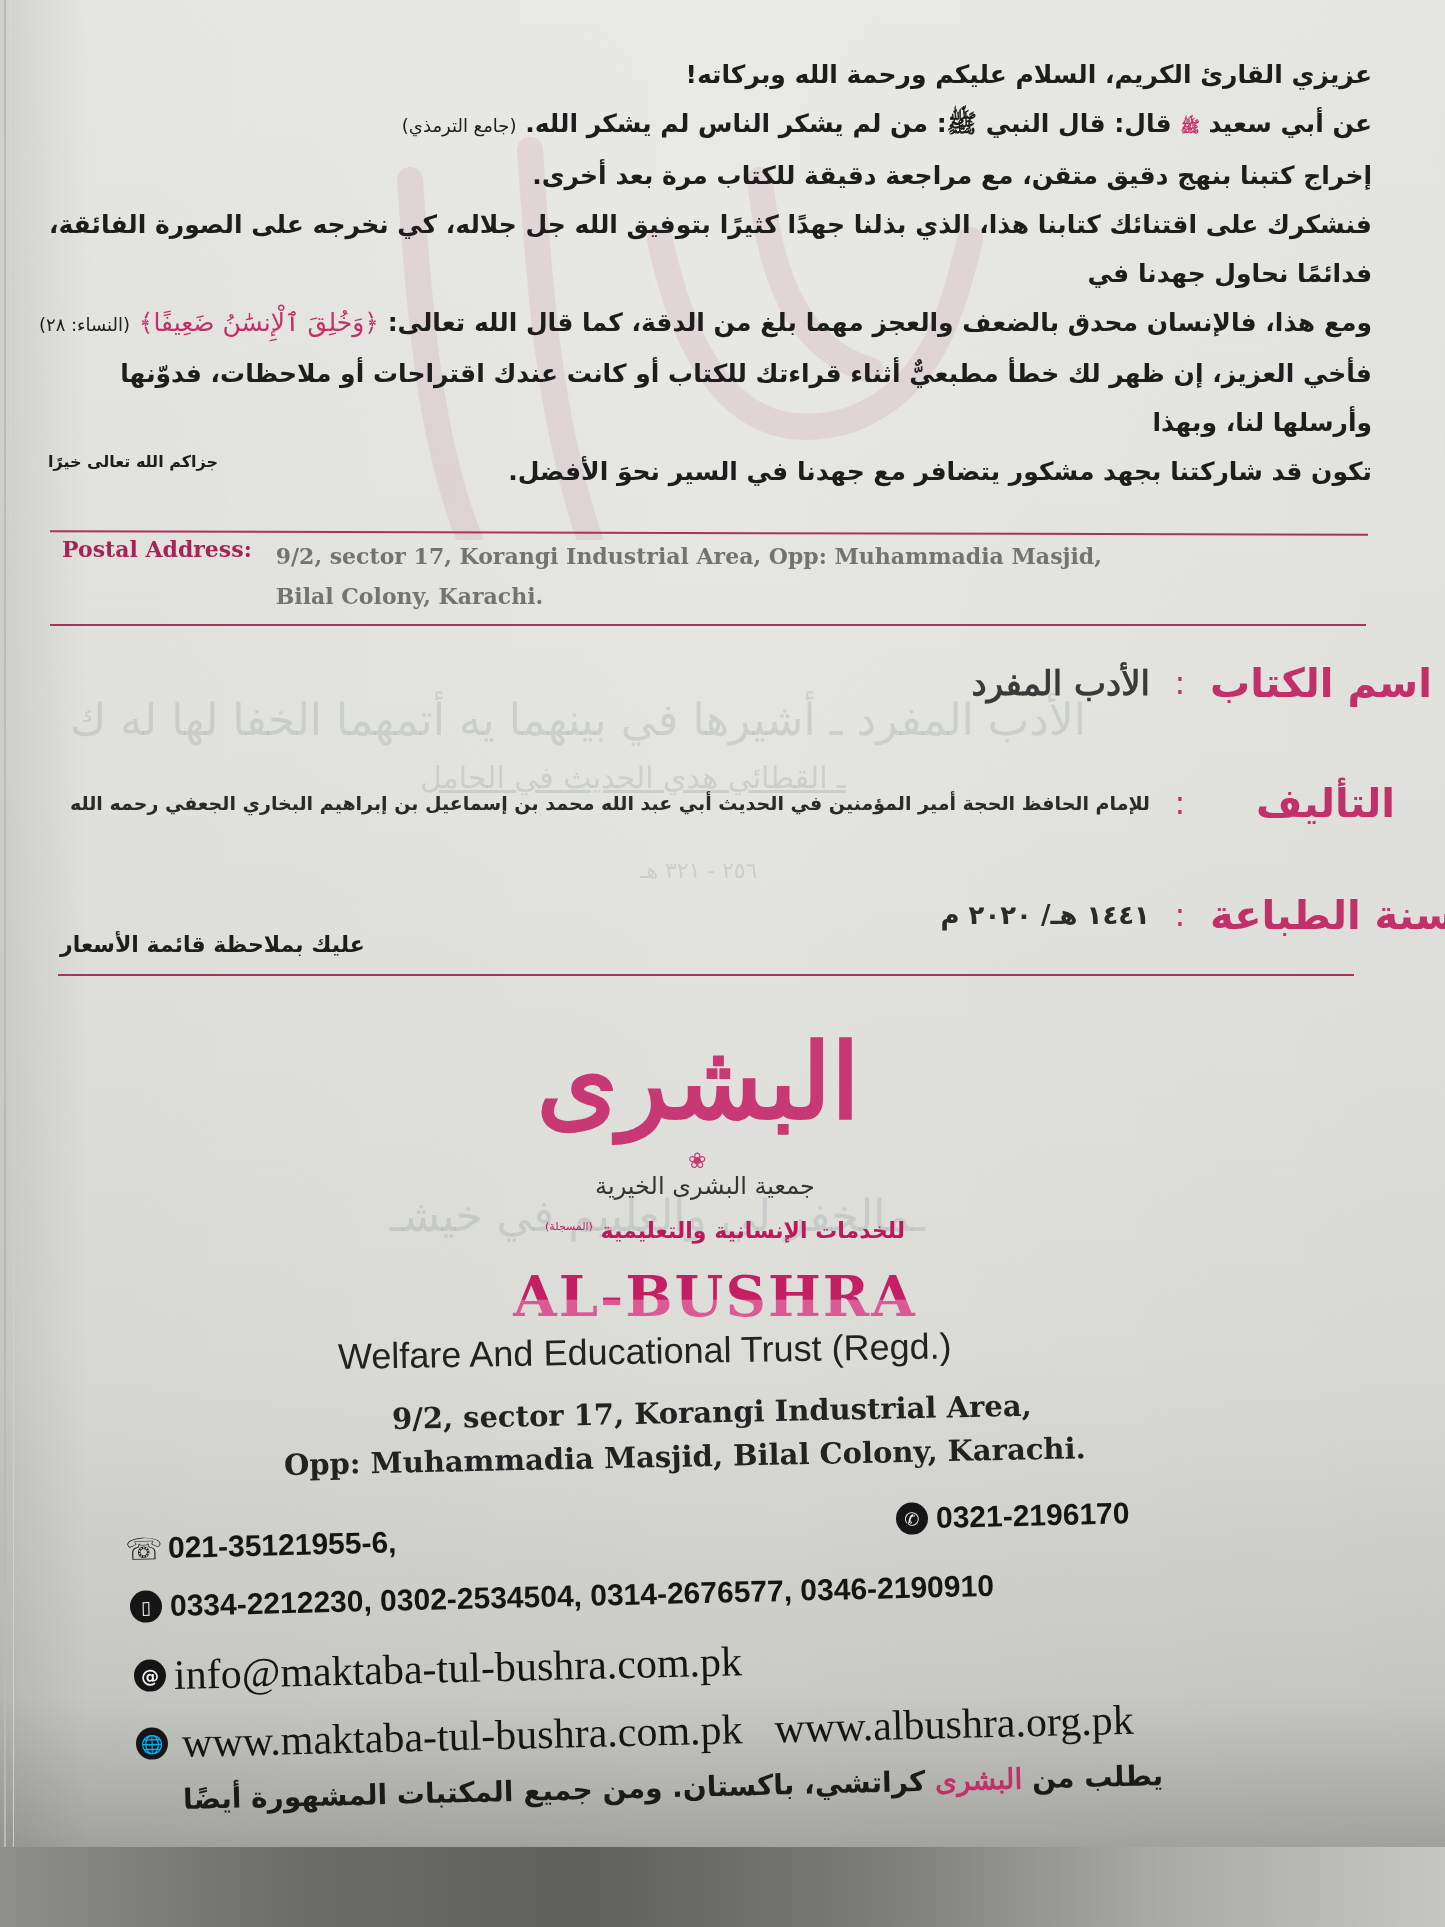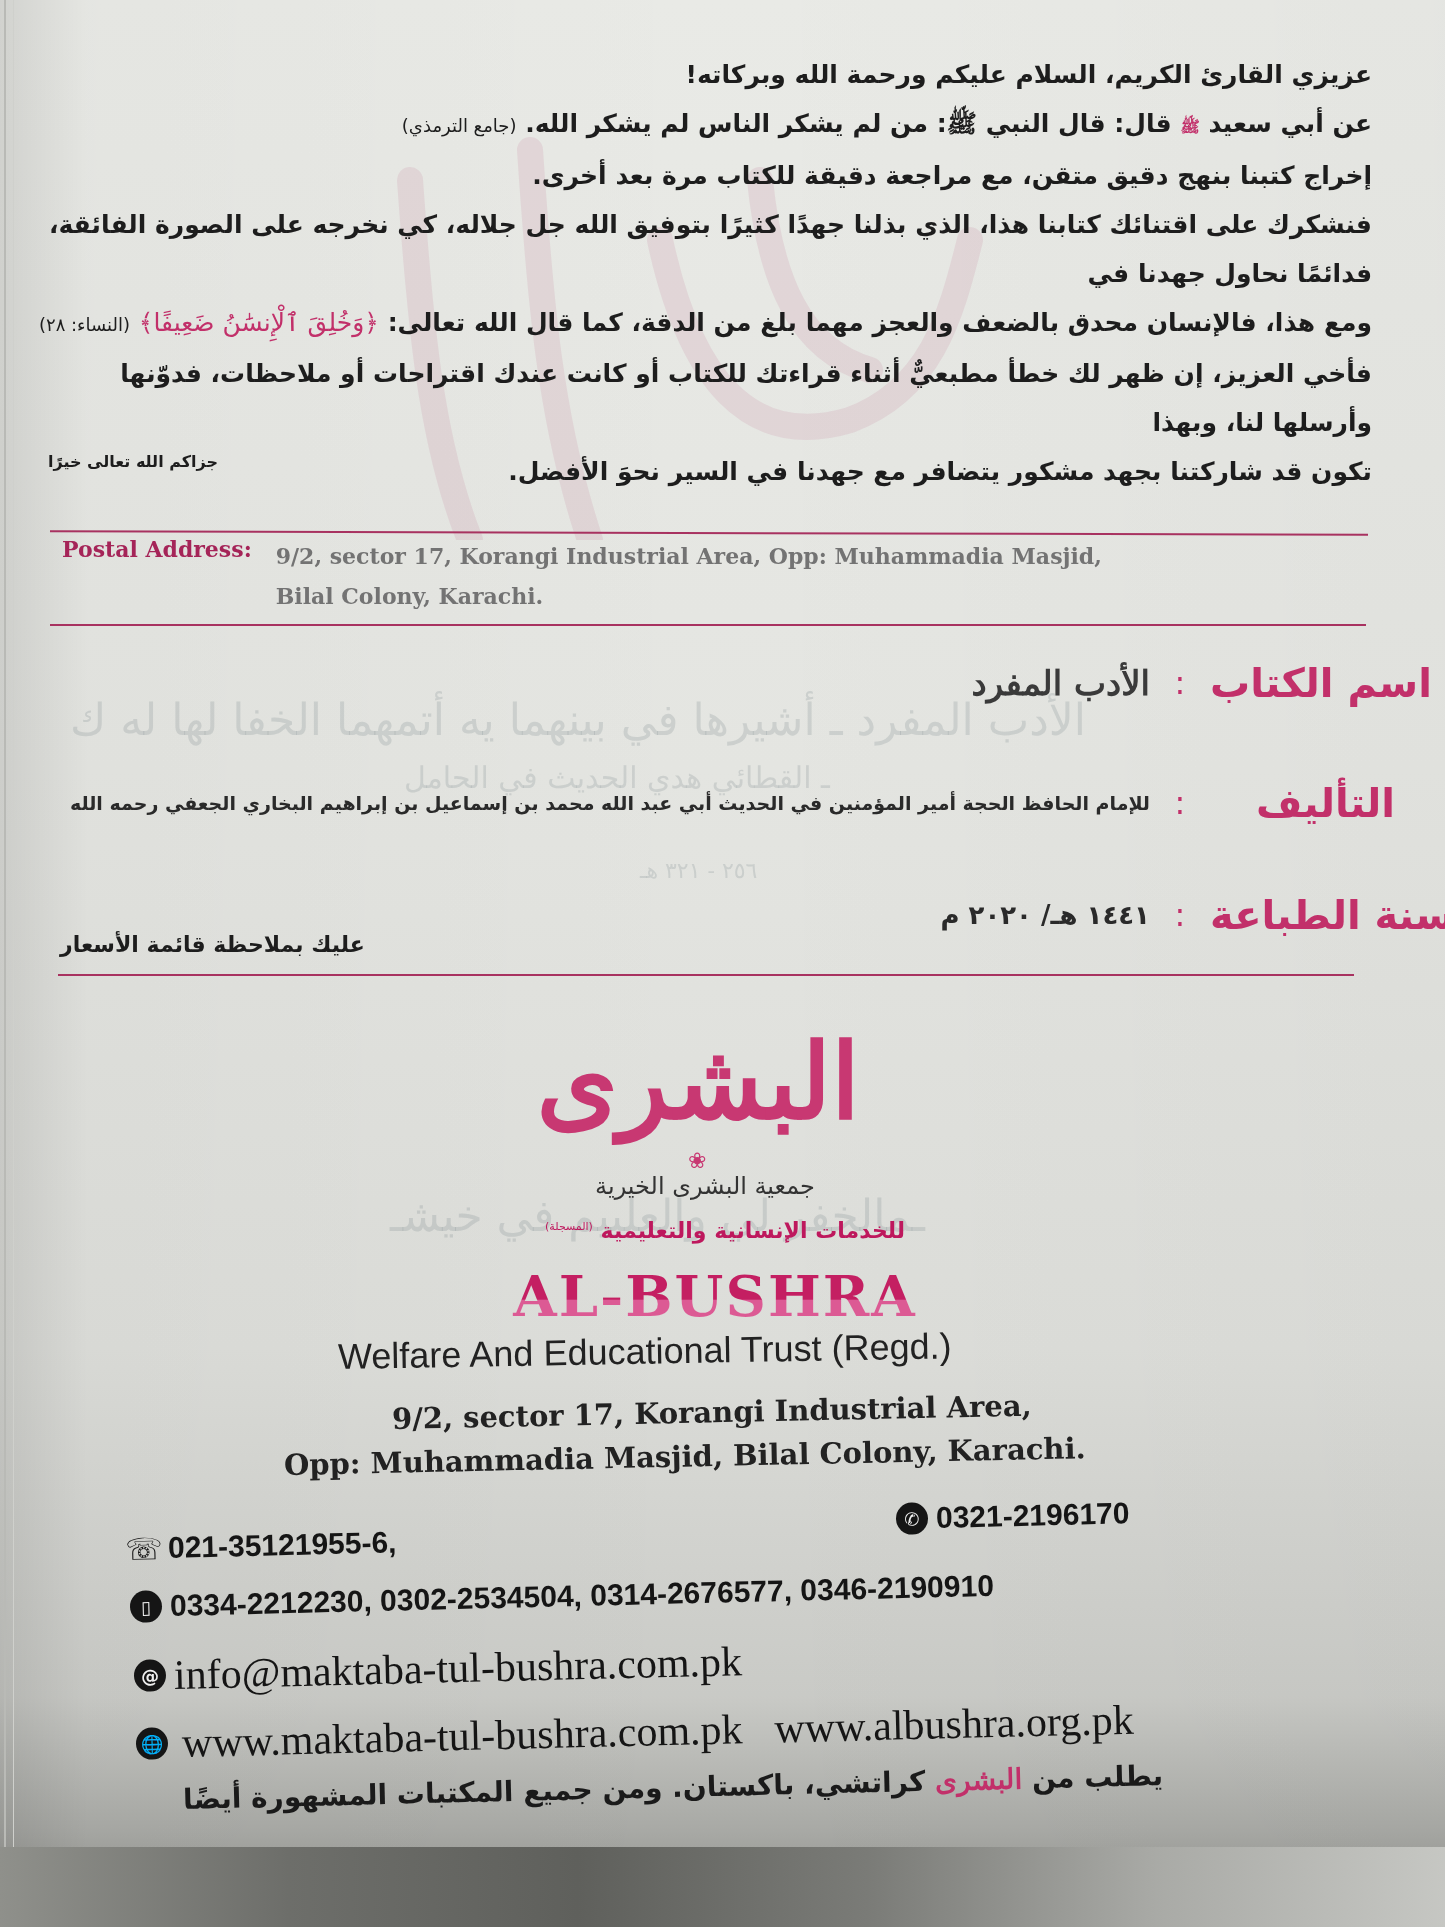--- a/index.html
+++ b/index.html
@@ -98,21 +98,21 @@
 <svg class="watermark" viewBox="0 0 700 420">
   <g fill="none" stroke="rgba(190,120,150,0.16)" stroke-width="26" stroke-linecap="round">
     <path d="M80 60 C 90 200, 100 320, 140 420"></path>
     <path d="M200 30 C 210 180, 220 300, 260 420"></path>
     <path d="M330 120 C 360 260, 420 330, 520 300 C 600 270, 620 200, 640 120"></path>
     <path d="M430 60 C 440 160, 470 230, 540 250"></path>
   </g>
 </svg>
 
 <div class="ghost-text" style="left:70px; top:650px; font-size:44px;margin-top:44px;">الأدب المفرد ـ أشيرها في بينهما يه أتمهما الخفا لها له ك</div>
-<div class="ghost-text" style="left:404px; top:760px; font-size:30px;">ـ القطائي هدي الحديث في الحامل</div>
+<div class="ghost-text" style="left:420px; top:760px; font-size:30px;text-decoration:underline;">ـ القطائي هدي الحديث في الحامل</div>
 <div class="ghost-text" style="left:640px; top:858px; font-size:22px;">٢٥٦ - ٣٢١ هـ</div>
 <div class="ghost-text" style="left:390px; top:1190px; font-size:44px;text-align:right;">ـمالخفر لي والعلييم في خيشـ</div>
 
 <div class="intro rtl ar">
   <p>عزيزي القارئ الكريم، السلام عليكم ورحمة الله وبركاته!</p>
   <p>
     <span>عن أبي سعيد</span>
     <span class="pink" style="font-size:16px;">ﷺ</span>
     <span>قال: قال النبي ﷺ: من لم يشكر الناس لم يشكر الله.</span>
     <span class="small">(جامع الترمذي)</span>

